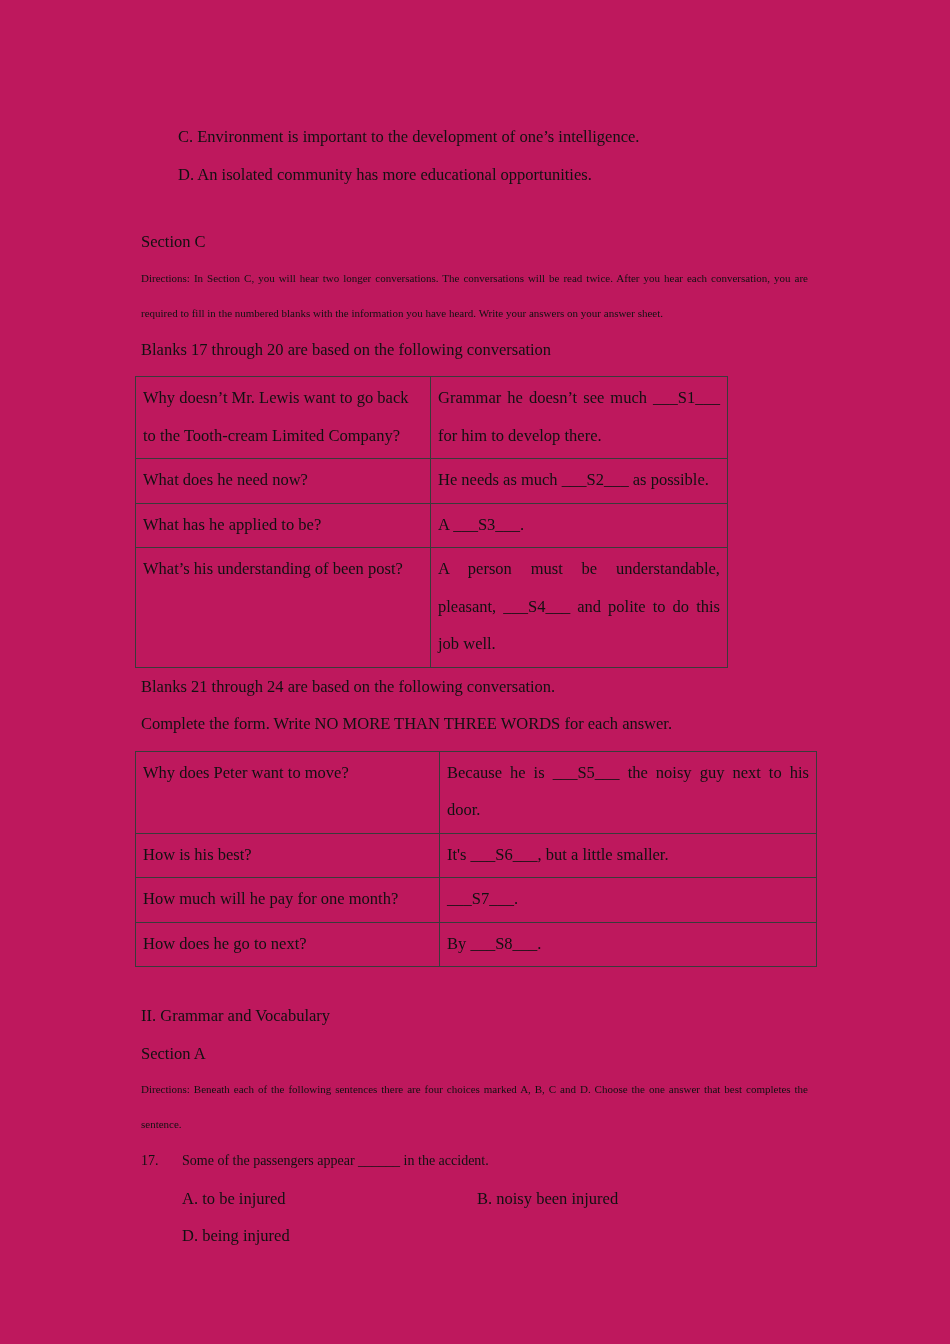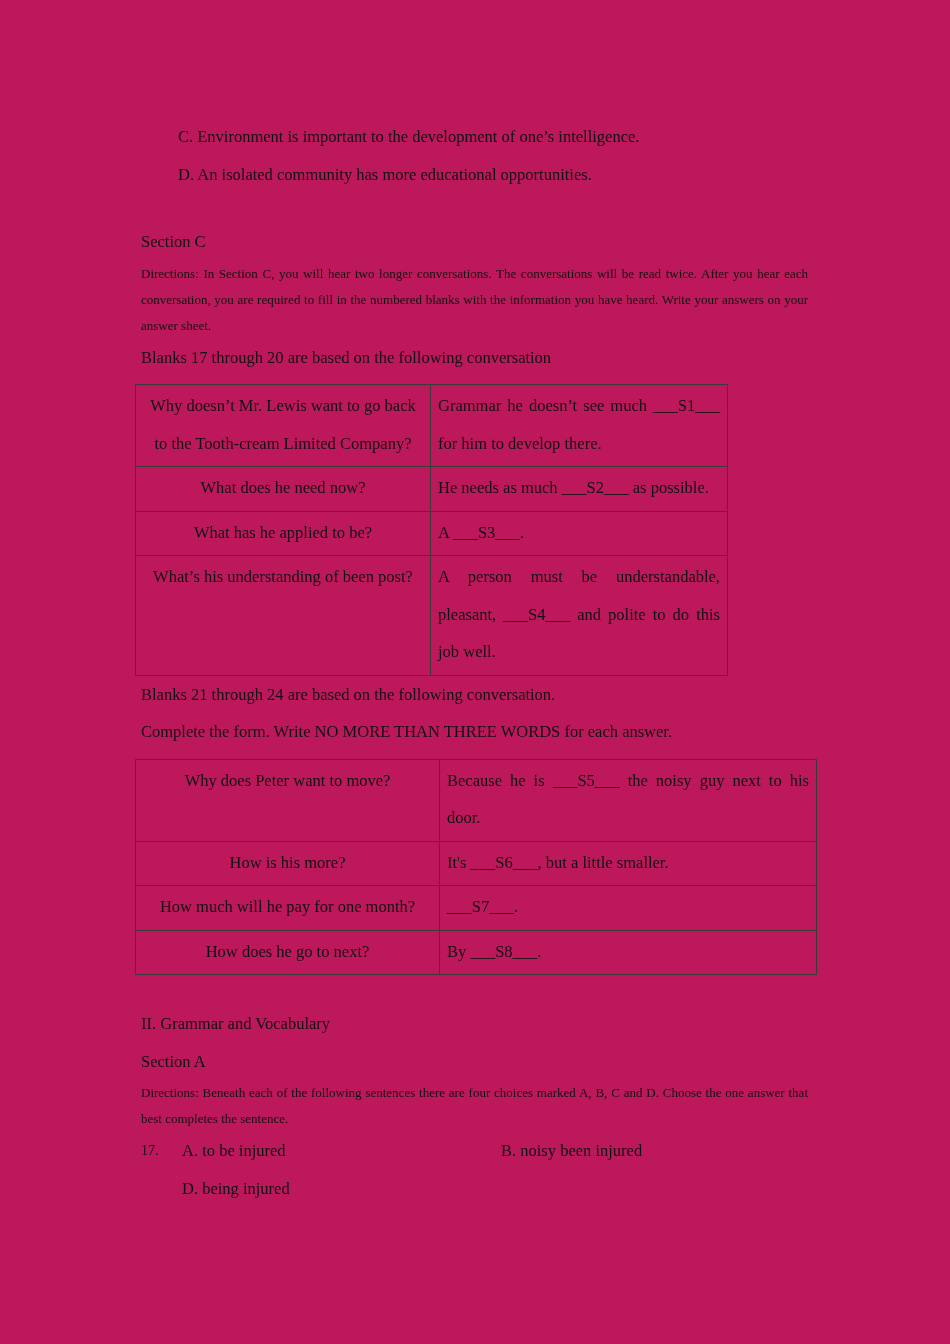--- a/index.html
+++ b/index.html
@@ -35,22 +35,22 @@
   .line {
     font-size: 16.5px;
     line-height: 37.5px;
     color: #111;
     white-space: pre-wrap;
   }
   .indent-choice {
     padding-left: 37px;
   }
   .para {
-    font-size: 13px;
-    line-height: 26px;
+    font-size: 11px;
+    line-height: 35px;
     text-align: justify;
     text-justify: inter-word;
     color: #111;
   }
   .gap-lg { height: 30px; }
   .gap-sm { height: 8px; }
 
   
   table.formtable {
     border-collapse: collapse;
@@ -59,21 +59,21 @@
     margin: 0;
   }
   table.formtable td {
     border: 1.1px solid #3a3a3a;
     vertical-align: top;
     font-size: 16.5px;
     line-height: 37.5px;
     padding: 2px 7px 4px 7px;
     color: #111;
   }
-  td.q-cell { text-align: center; }
+  td.q-cell { text-align: left; }
   td.a-cell { text-align: justify; text-justify: inter-word; }
 
   #table1 { width: 592px; margin-left: -6px; }
   #table1 col.c1 { width: 295px; }
   #table1 col.c2 { width: 297px; }
 
   #table2 { width: 681px; margin-left: -6px; }
   #table2 col.c1 { width: 304px; }
   #table2 col.c2 { width: 377px; }
 
@@ -93,21 +93,20 @@
     position: absolute;
     left: 0;
     top: 0;
   }
   .choices-row {
     display: flex;
     font-size: 16.5px;
     line-height: 37.5px;
     color: #111;
     padding-left: 41px;
-    gap: 24px;
   }
   .choice-a { width: 295px; flex: 0 0 295px; }
   .choice-b { flex: 1 1 auto; }
 </style>
 </head>
 <body>
 
 <div class="page">
   <div class="content">
 
@@ -156,21 +155,21 @@
       <colgroup>
           <col class="c1">
           <col class="c2">
         </colgroup>
       <tbody>
         <tr class="r-tall-2">
           <td class="q-cell">Why does Peter want to move?</td>
           <td class="a-cell">Because he is ___S5___ the noisy guy next to his door.</td>
         </tr>
         <tr>
-          <td class="q-cell">How is his more?</td>
+          <td class="q-cell">How is his best?</td>
           <td class="a-cell">It's ___S6___, but a little smaller.</td>
         </tr>
         <tr>
           <td class="q-cell">How much will he pay for one month?</td>
           <td class="a-cell">___S7___.</td>
         </tr>
         <tr>
           <td class="q-cell">How does he go to next?</td>
           <td class="a-cell">By ___S8___.</td>
         </tr>
@@ -178,20 +177,21 @@
     </table>
 
     <div class="gap-lg"></div>
 
     <div class="line">II. Grammar and Vocabulary</div>
     <div class="line">Section A</div>
     <div class="para">Directions: Beneath each of the following sentences there are four choices marked A, B, C and D. Choose the one answer that best completes the sentence.</div>
 
     <div class="q-num-line">
       <span class="q-num">17.</span>
+      <span>Some of the passengers appear ______ in the accident.</span>
     </div>
     <div class="choices-row">
       <span class="choice-a">A. to be injured</span>
       <span class="choice-b">B. noisy been injured</span>
     </div>
     <div class="choices-row">
       <span class="choice-b">D. being injured</span>
     </div>
 
   </div>

